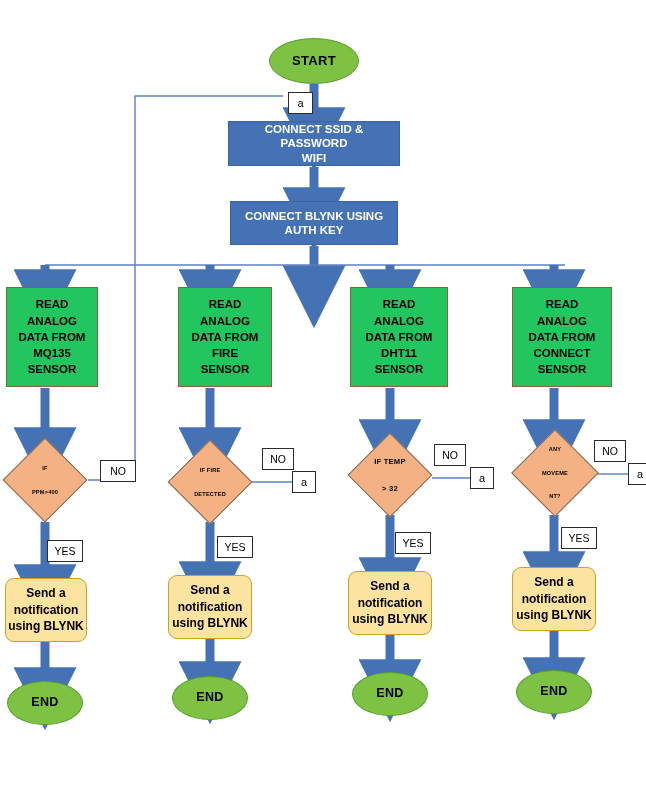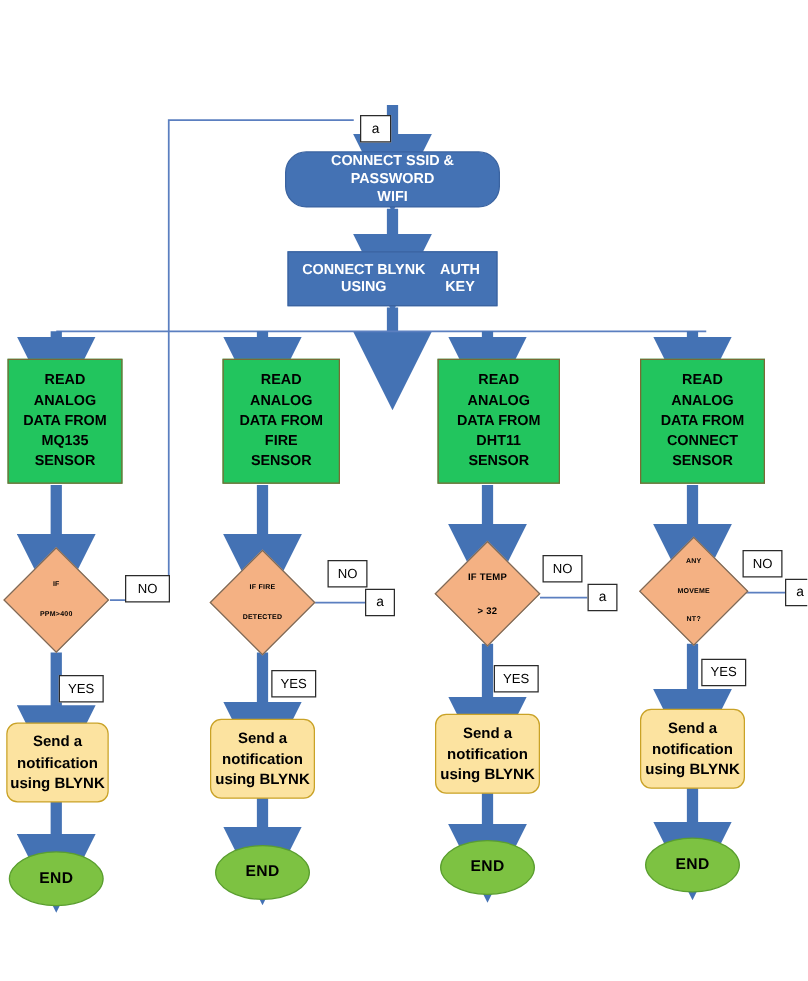--- a/index.html
+++ b/index.html
@@ -175,31 +175,34 @@
     <line x1="390" y1="634" x2="390" y2="670" stroke="#4472B4" stroke-width="9" marker-end="url(#bluehead)"></line>
     <line x1="554" y1="630" x2="554" y2="668" stroke="#4472B4" stroke-width="9" marker-end="url(#bluehead)"></line>
 
     <polyline points="88,480 135,480 135,96 283,96" fill="none" stroke="#5B7FC0" stroke-width="1.4"></polyline>
 
     <line x1="252" y1="482" x2="292" y2="482" stroke="#5B7FC0" stroke-width="1.4"></line>
     <line x1="432" y1="478" x2="470" y2="478" stroke="#5B7FC0" stroke-width="1.4"></line>
     <line x1="596" y1="474" x2="628" y2="474" stroke="#5B7FC0" stroke-width="1.4"></line>
   </svg>
 
+  <div class="node oval start" style="left:269px; top:38px; width:90px; height:46px;">
+    <span>START</span>
+  </div>
 
   <div class="tag conn" style="left:288px; top:92px; width:25px; height:22px;">
     <span>a</span>
   </div>
 
-  <div class="node proc-blue" style="left:228px; top:121px; width:172px; height:45px; flex-direction:column;border-radius:17px;">
+  <div class="node proc-blue" style="left:228px; top:121px; width:172px; height:45px; flex-direction:column;">
     <span>CONNECT SSID &amp; PASSWORD</span>
     <span>WIFI</span>
   </div>
 
-  <div class="node proc-blue" style="left:230px; top:201px; width:168px; height:44px; flex-direction:row;">
+  <div class="node proc-blue" style="left:230px; top:201px; width:168px; height:44px; flex-direction:column;">
     <span>CONNECT BLYNK USING</span>
     <span>AUTH KEY</span>
   </div>
 
   <div class="node proc-yellow" style="left:6px; top:287px; width:92px; height:100px;">
     <div class="stack">
       <span>READ</span>
       <span>ANALOG</span>
       <span>DATA FROM</span>
       <span>MQ135</span>

